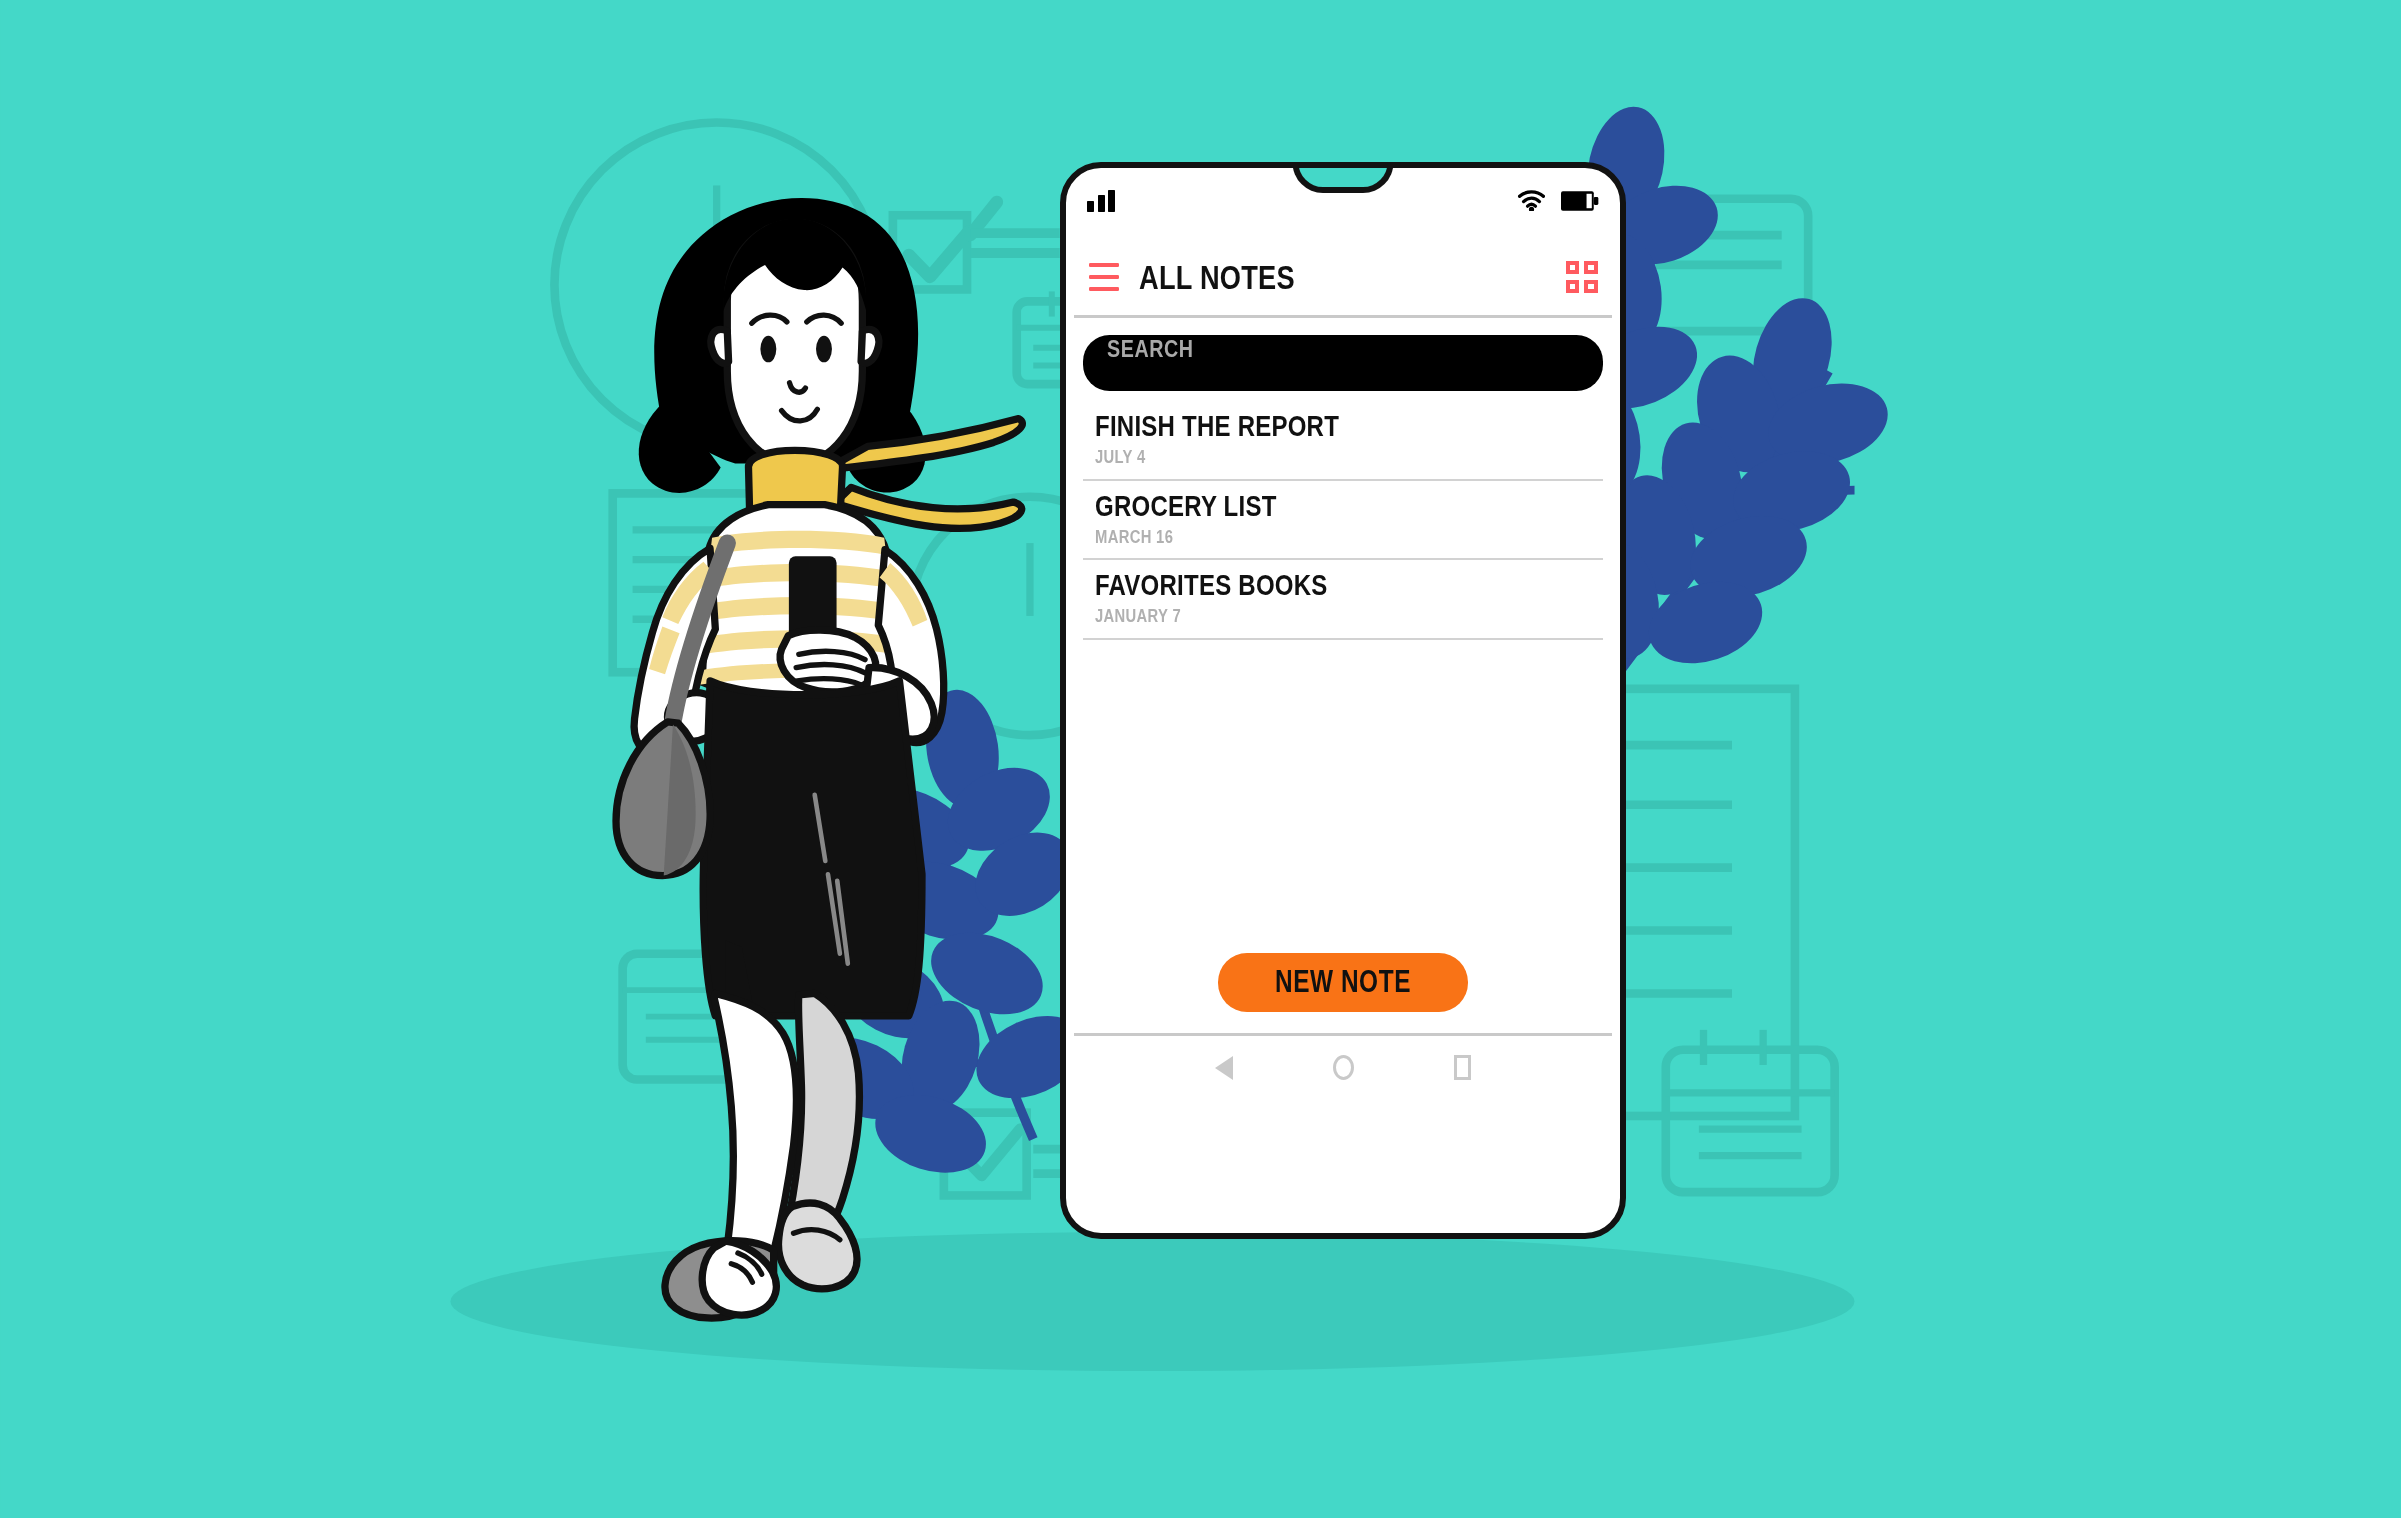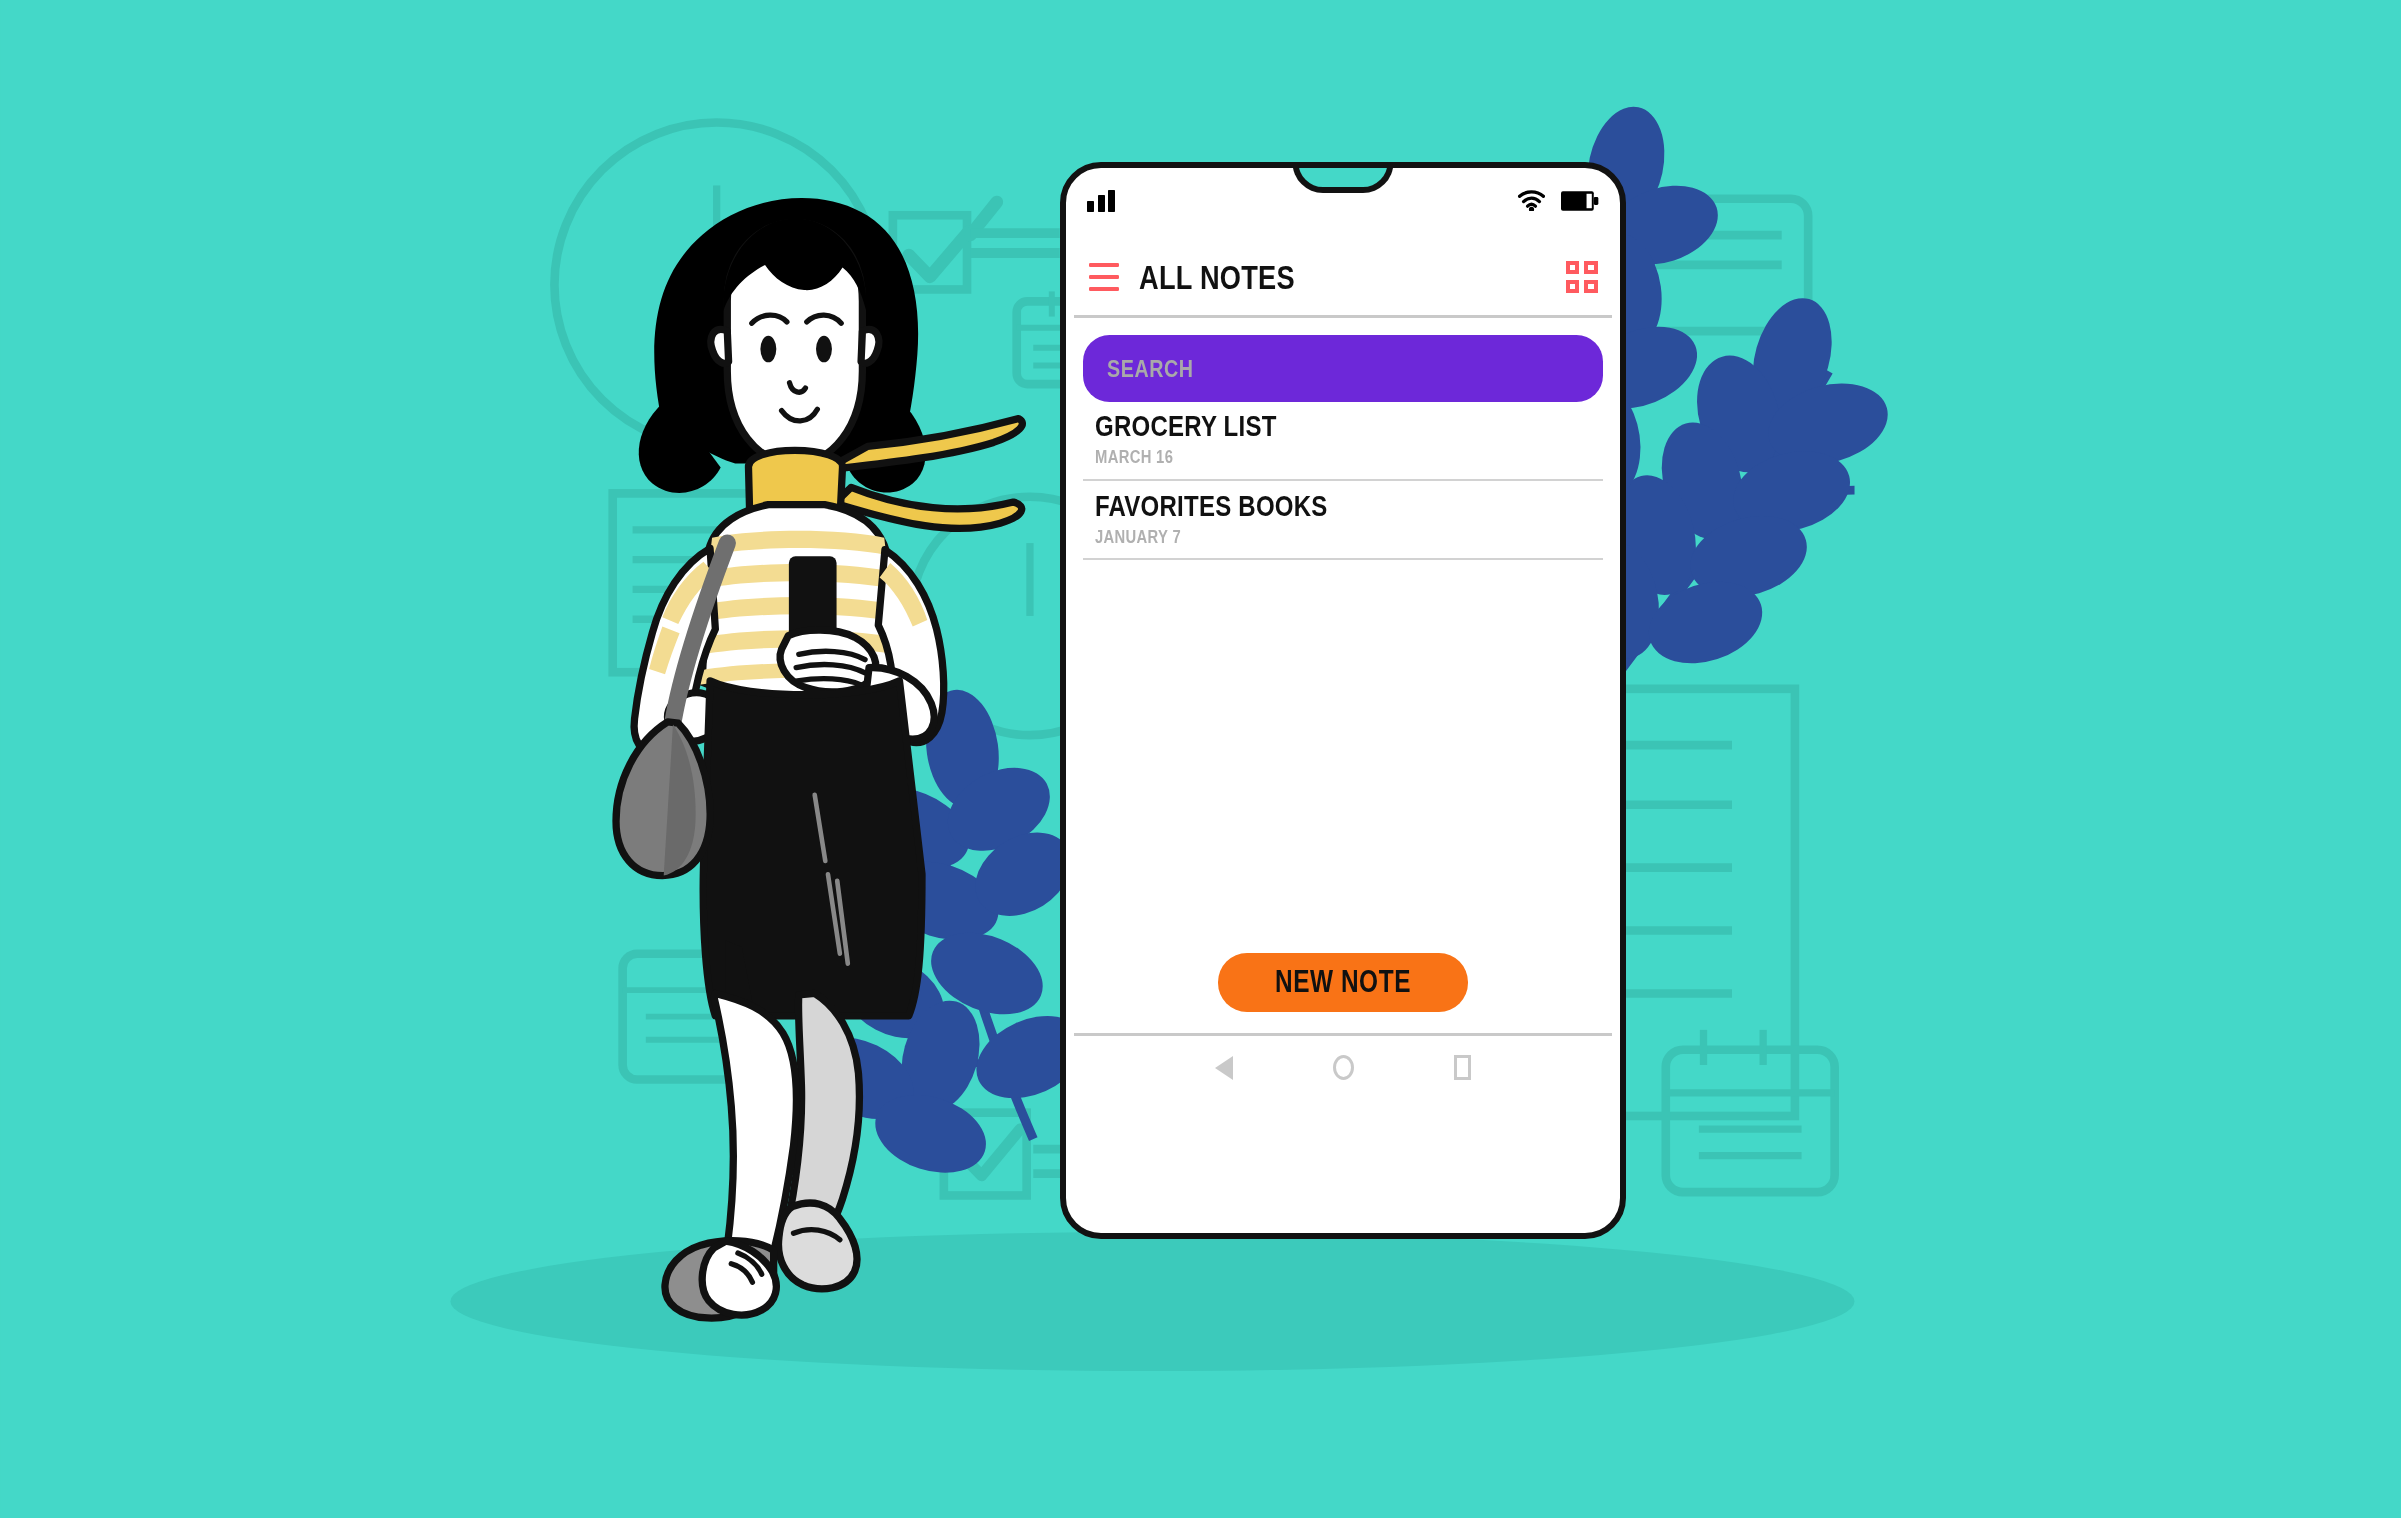--- a/index.html
+++ b/index.html
@@ -117,25 +117,24 @@
     left: 8px; right: 8px;
     height: 3.3px;
     background: #c9c9c9;
   }
 
   
   .search {
     position: absolute;
     top: 167px;
     left: 16.6px; right: 16.6px;
-    height: 67px;
-    background: #6d28d9;
+    height: 56px;
+    background: #000000;
     border-radius: 26.5px;
     display: flex;
-    align-items: center;
     padding: 0 24px;
     box-sizing: border-box;
   }
   .search-text {
     font-family: "Liberation Sans Narrow", "Liberation Sans", sans-serif;
     font-size: 24px;
     font-weight: 600;
     letter-spacing: 0.7px;
     color: #a9a9a9;
     transform: scaleX(0.82);
@@ -571,20 +570,24 @@
       </div>
     </div>
     <div class="header-rule"></div>
 
     <div class="search">
       <span class="search-text">SEARCH</span>
     </div>
 
     <div class="notes">
       <div class="note-row">
+        <div class="note-title">FINISH THE REPORT</div>
+        <div class="note-date">JULY 4</div>
+      </div>
+      <div class="note-row">
         <div class="note-title">GROCERY LIST</div>
         <div class="note-date">MARCH 16</div>
       </div>
       <div class="note-row">
         <div class="note-title">FAVORITES BOOKS</div>
         <div class="note-date">JANUARY 7</div>
       </div>
     </div>
 
     <div class="newnote-wrap">

